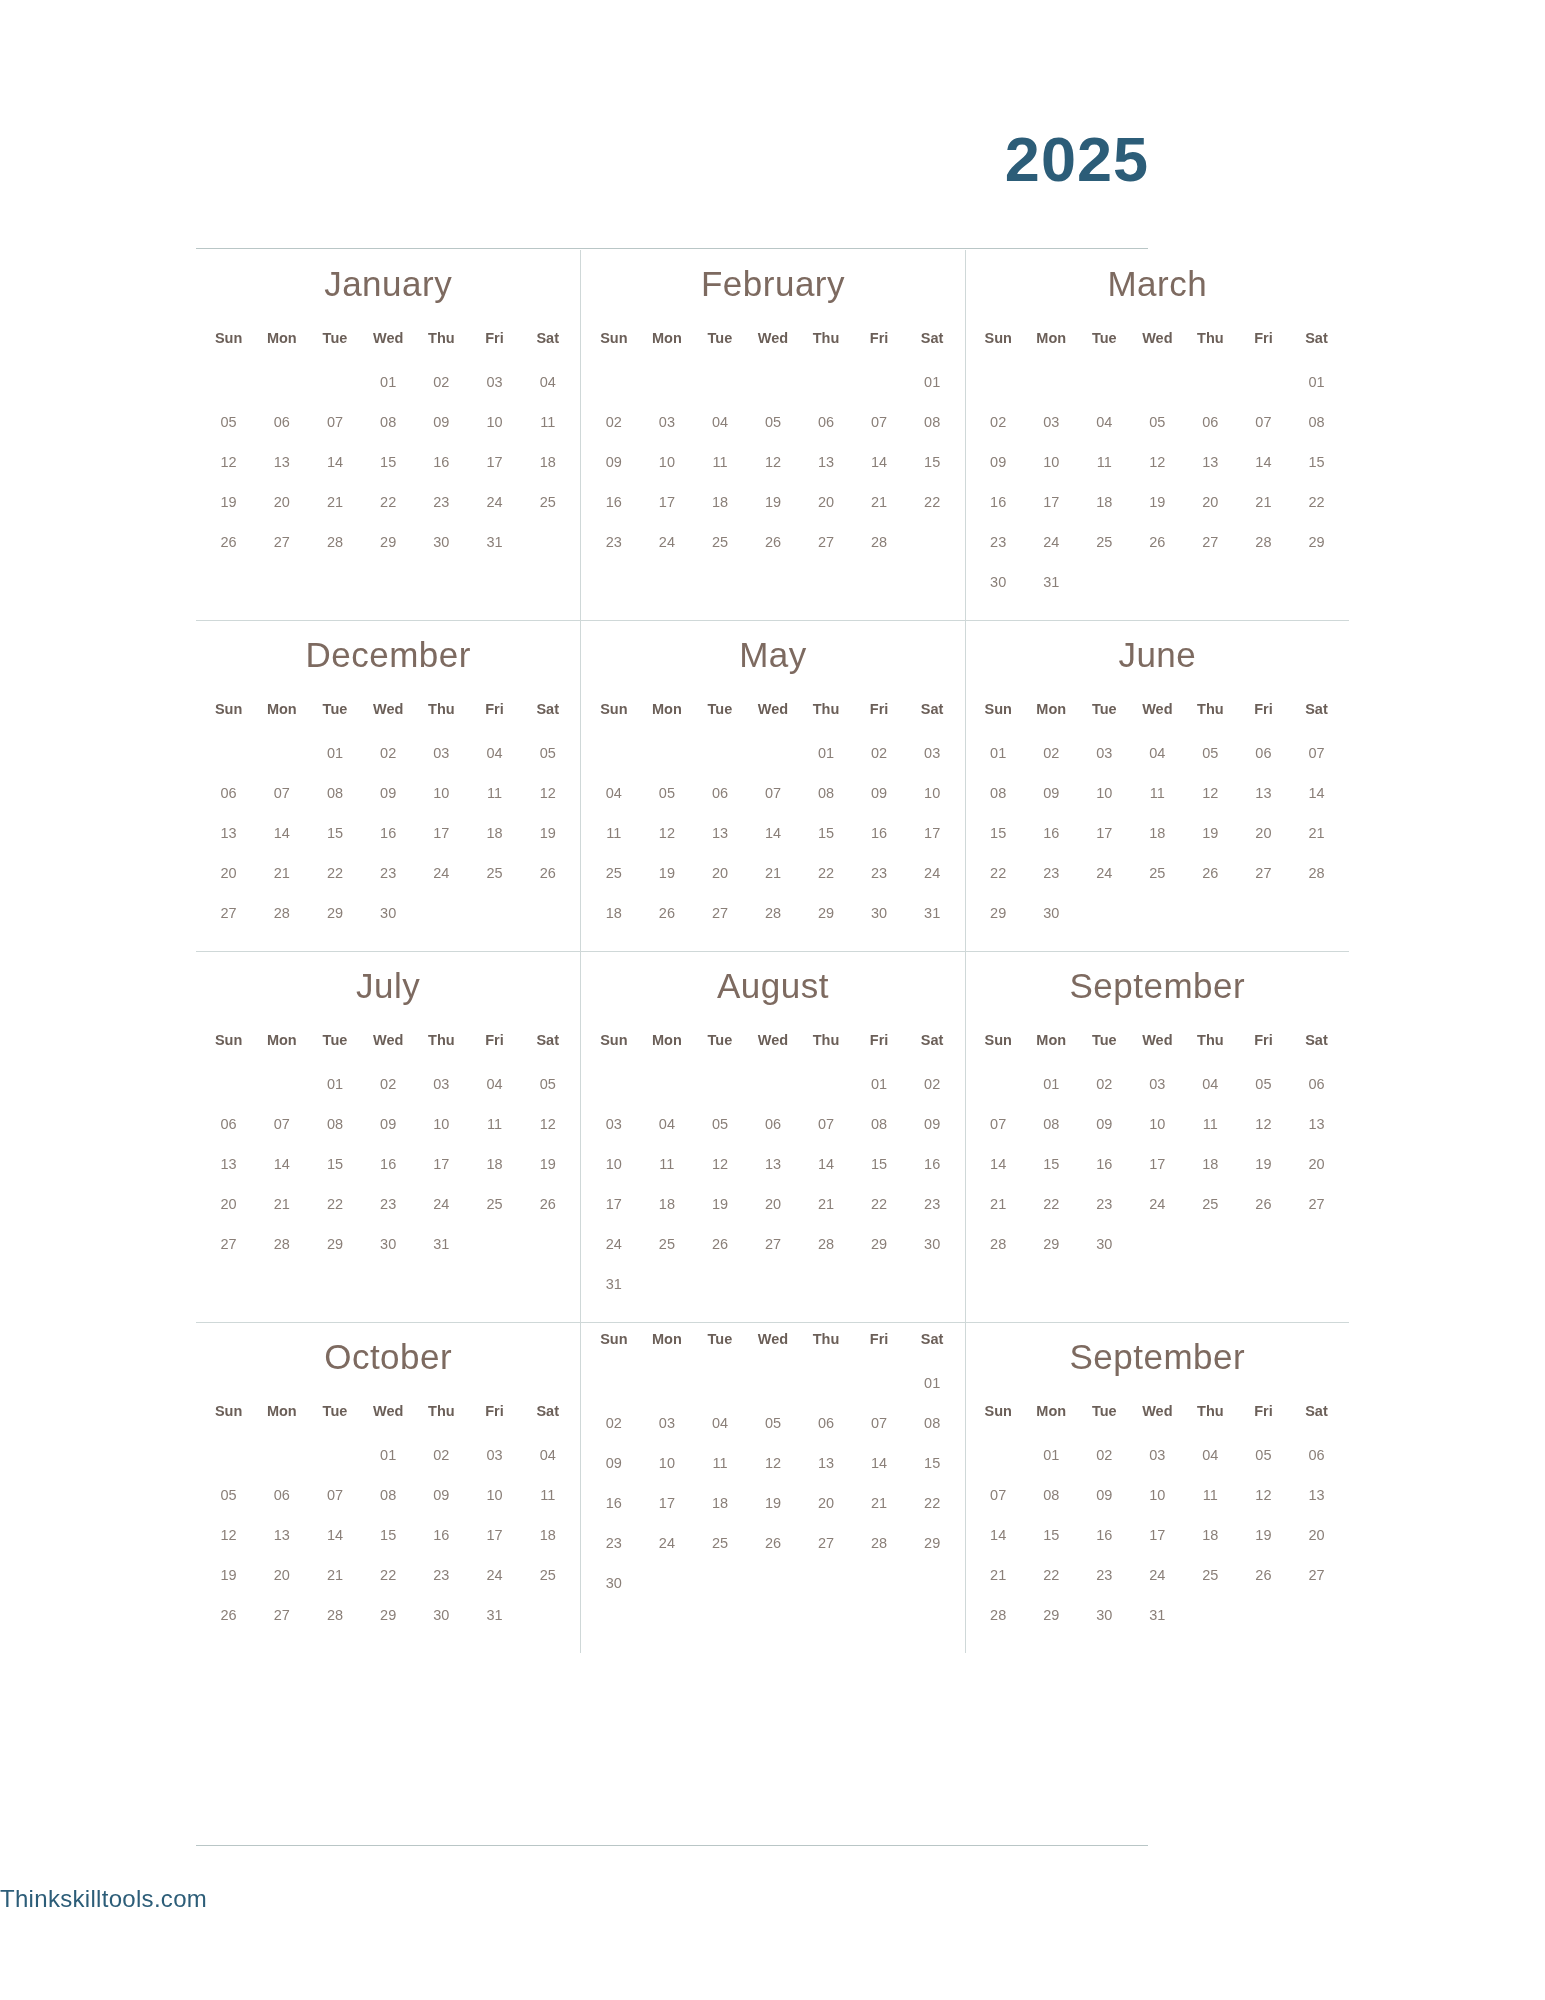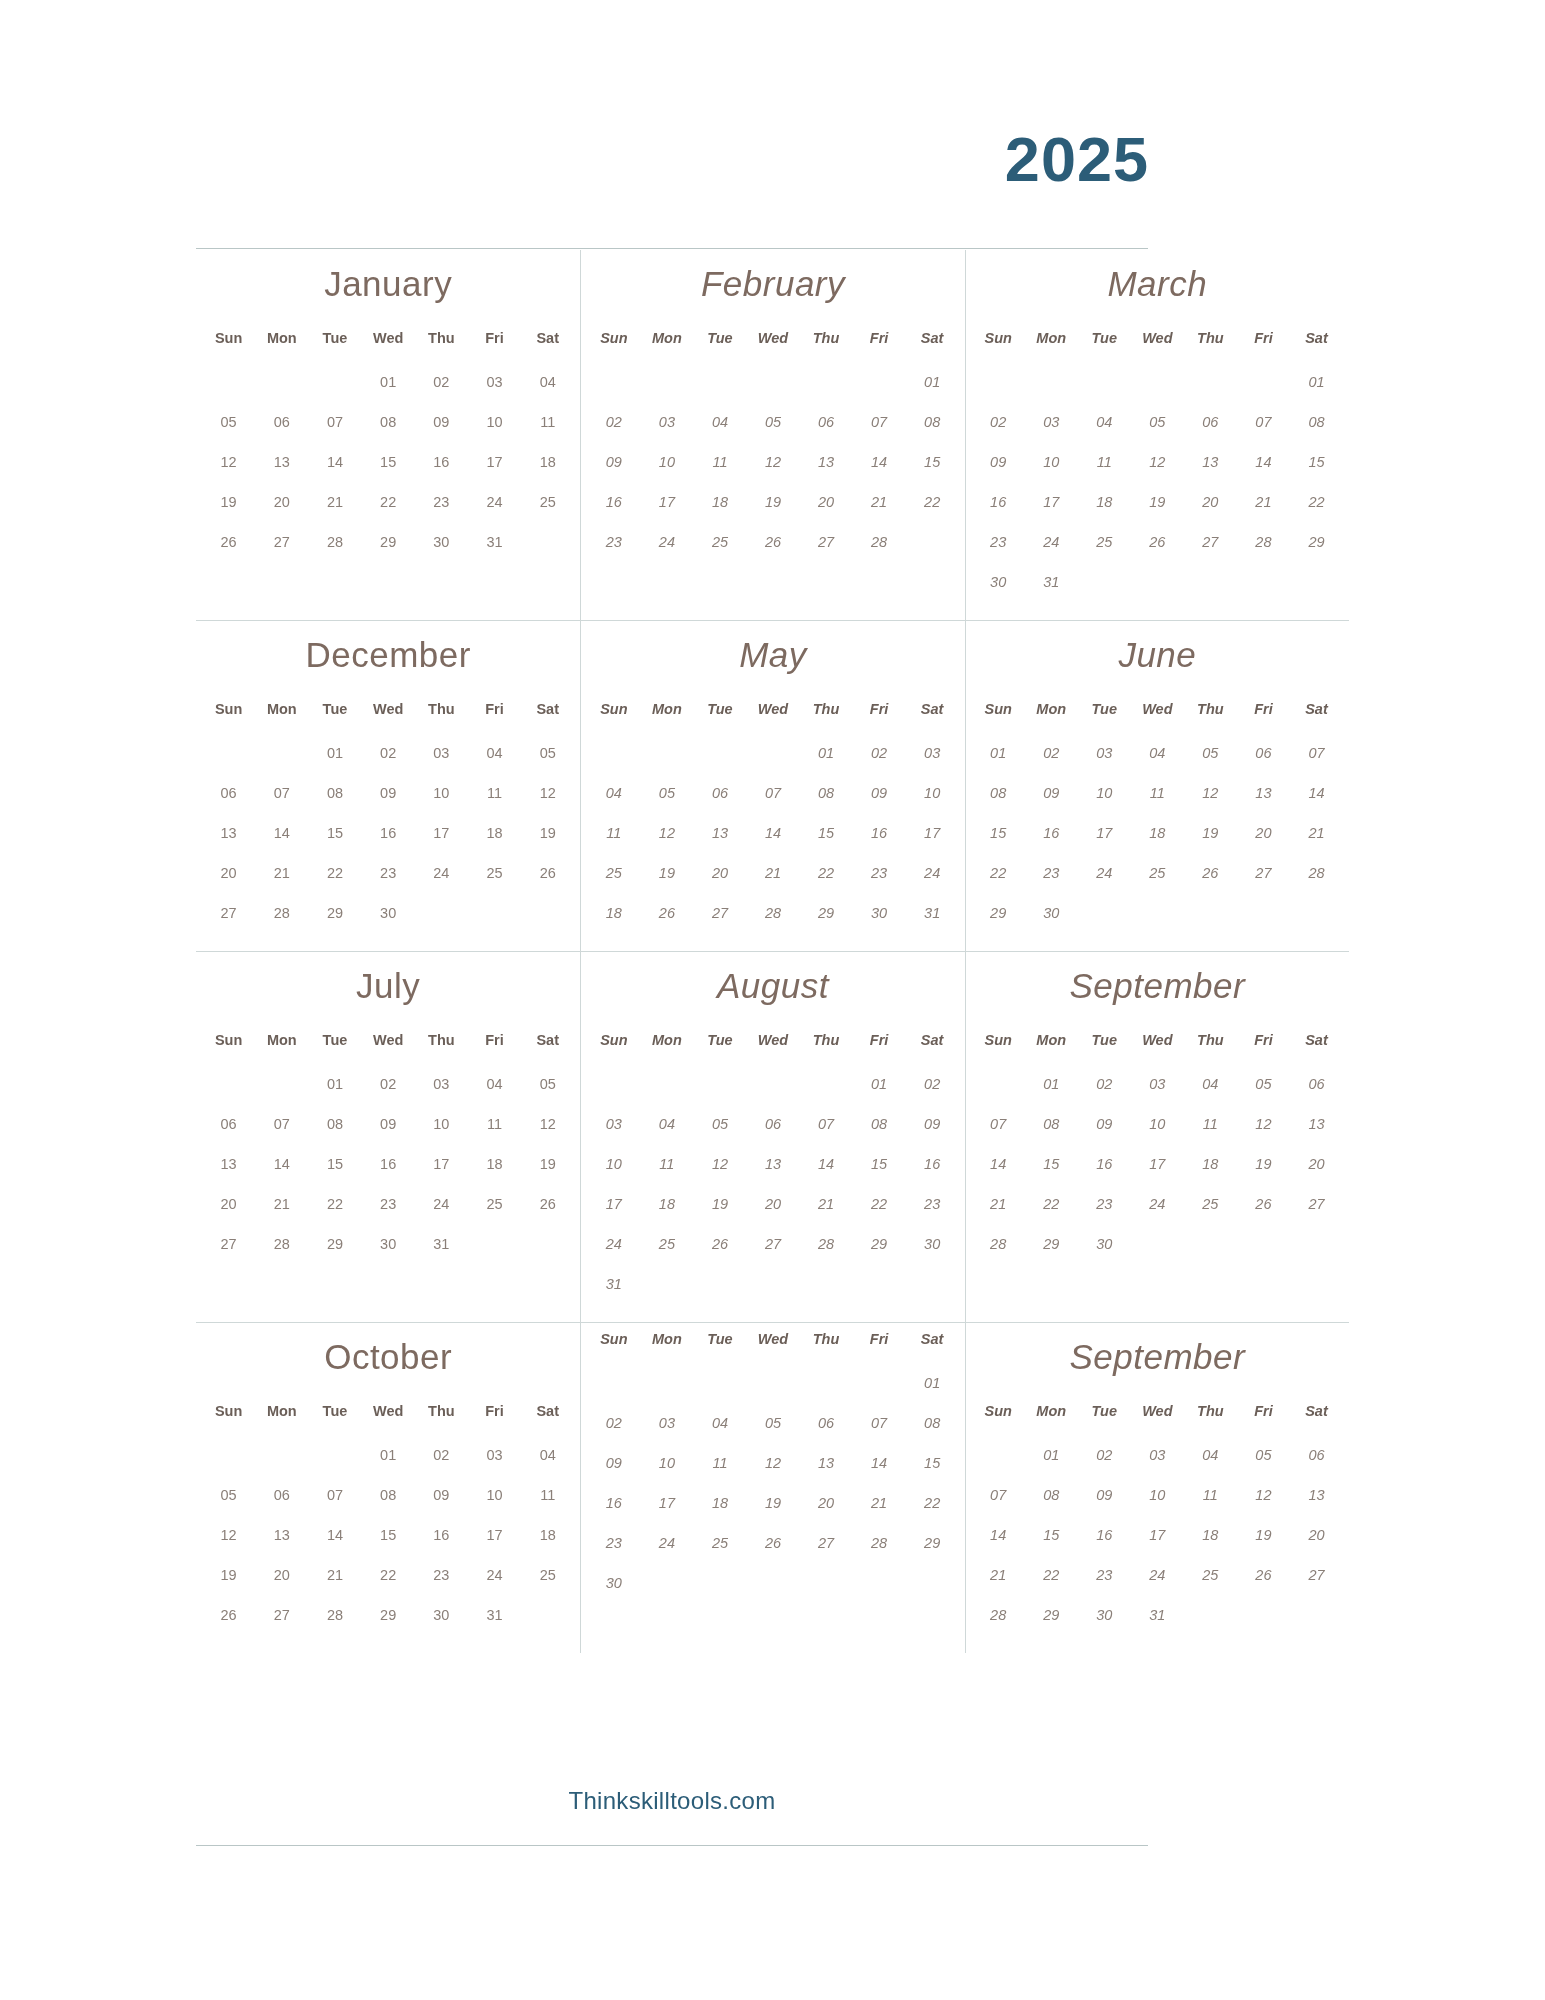--- a/index.html
+++ b/index.html
@@ -54,21 +54,20 @@
     grid-template-columns: repeat(3, 1fr);
   }
   .month {
     position: relative;
     padding: 8px 6px 18px 6px;
     box-sizing: border-box;
   }
   
   .month.col2, .month.col3 {
     border-left: 1px solid #cfd8d8;
-    font-style: italic;
   }
   
   .month.row2, .month.row3, .month.row4 {
     border-top: 1px solid #cfd8d8;
   }
   .month-name {
     text-align: center;
     font-size: 35px;
     font-weight: 400;
     color: #7d6a60;
@@ -92,22 +91,22 @@
     font-weight: normal;
     color: #8a7f78;
     text-align: center;
     padding: 10px 0 10px 0;
     height: 20px;
   }
   .footer {
     position: absolute;
     left: 0;
     right: 0;
-    top: 1787px;
-    text-align: center;
+    top: 1885px;
+    text-align: left;
     font-size: 24px;
     color: #2c5d78;
     letter-spacing: 0.3px;
   }
   .footer a {
     color: #2c5d78;
     text-decoration: none;
   }
 </style>
 </head>

